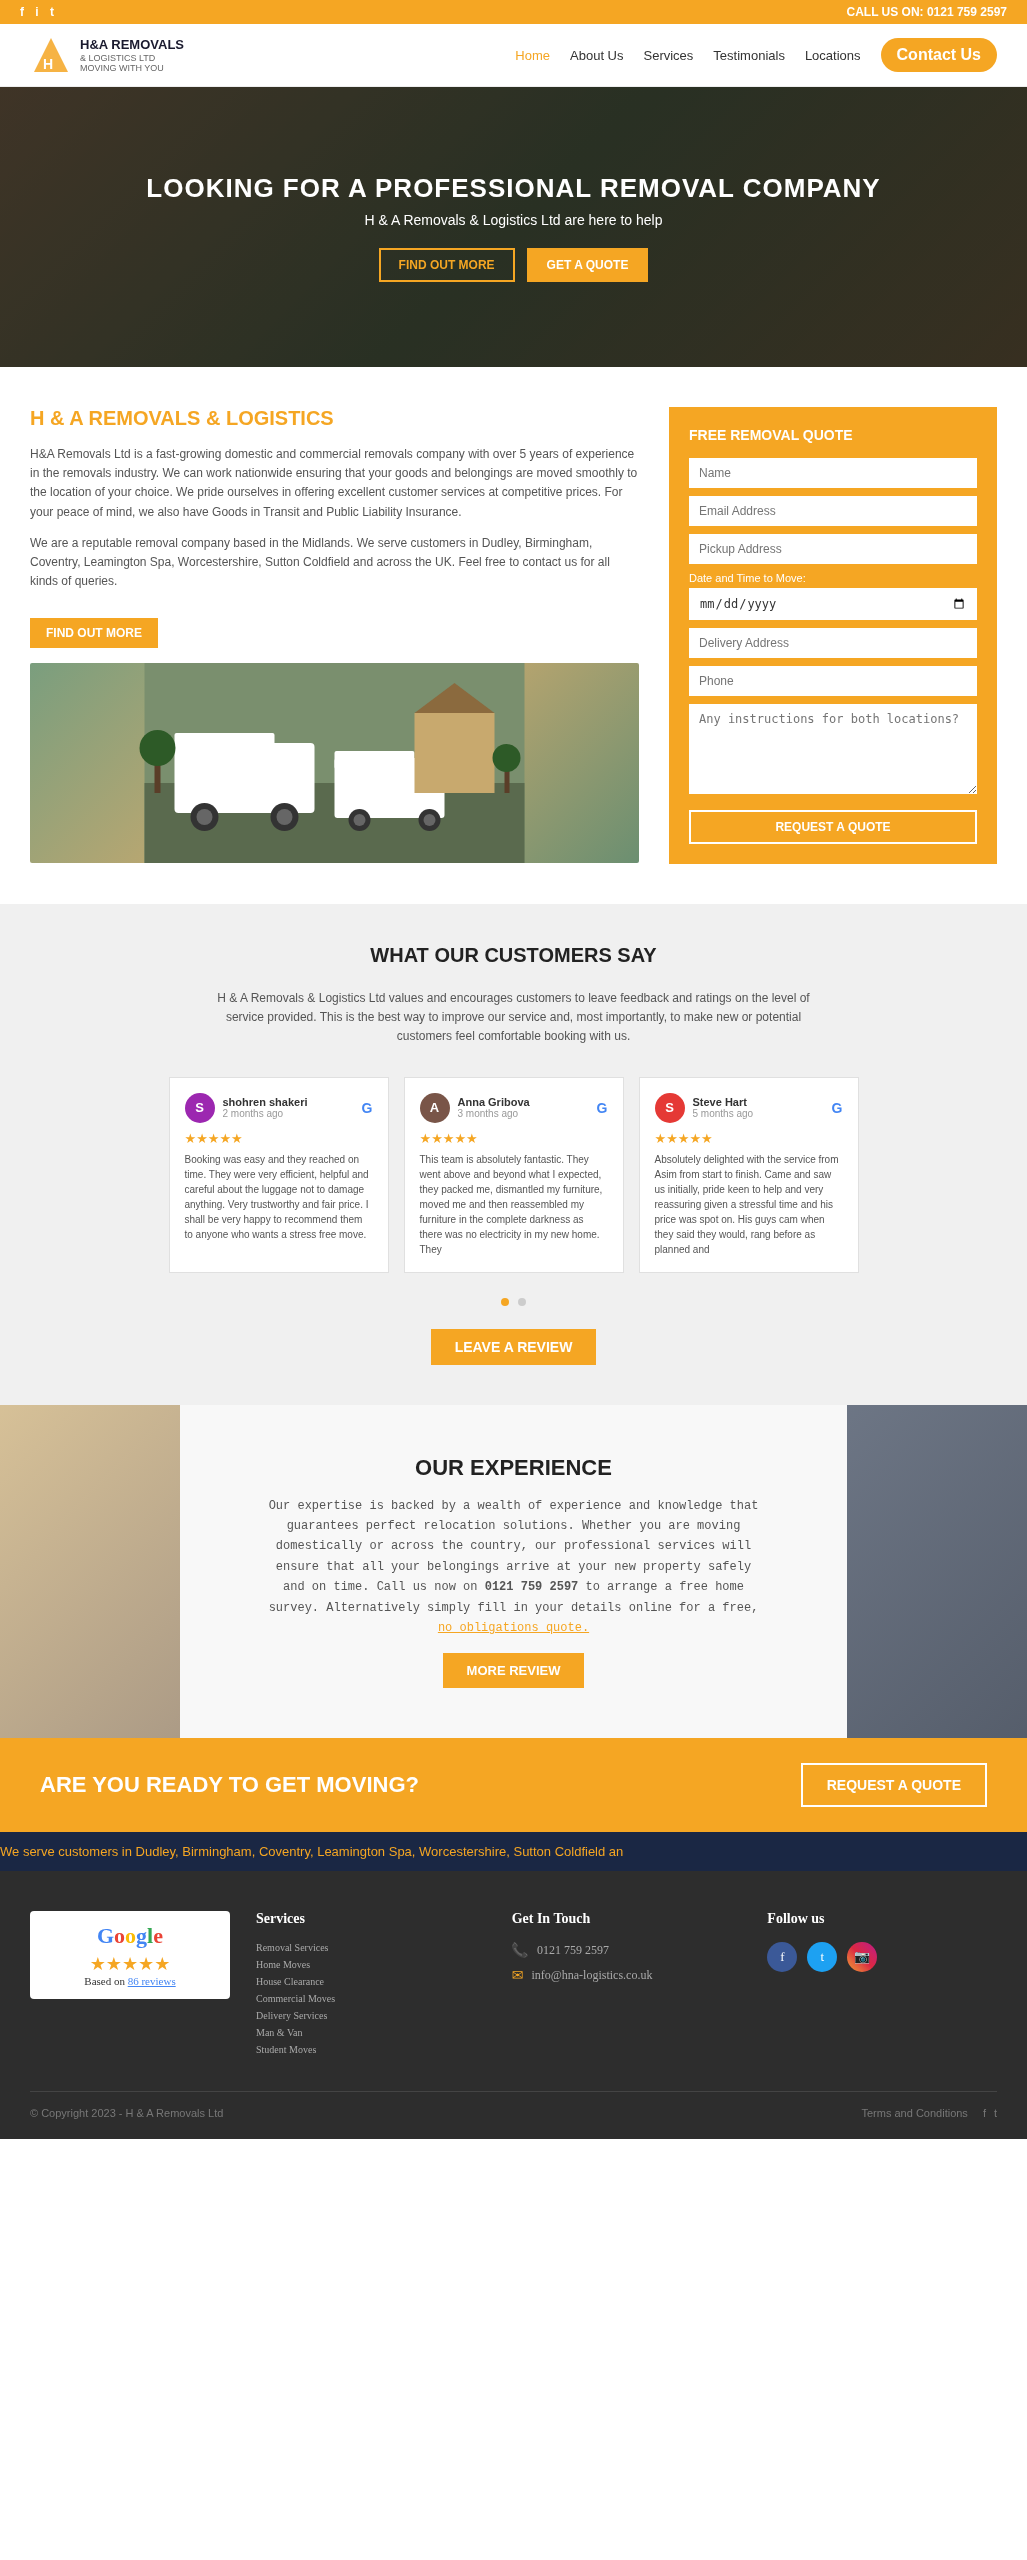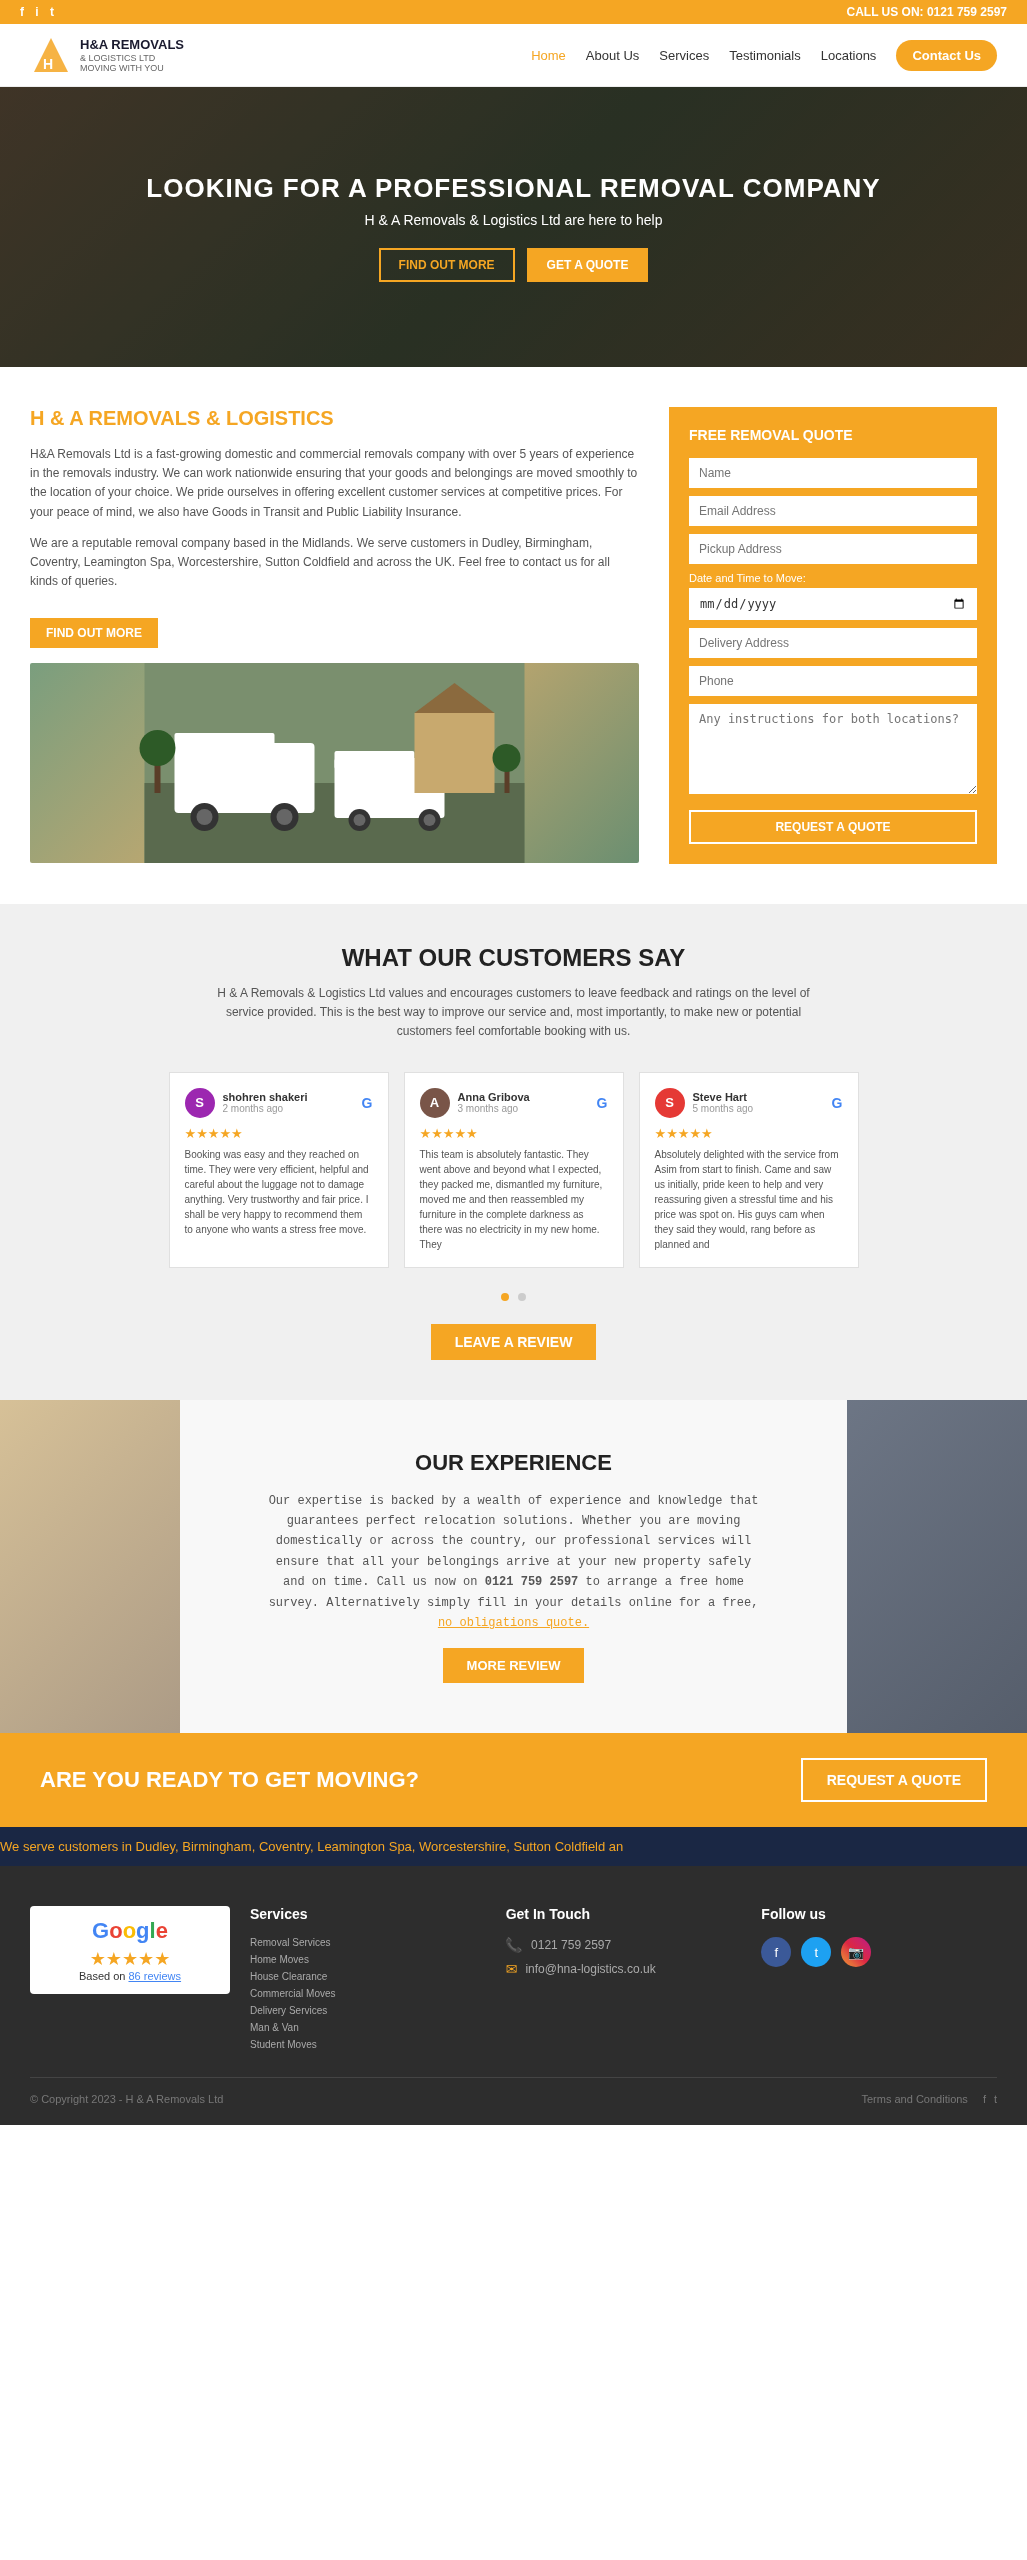--- a/index.html
+++ b/index.html
@@ -32,21 +32,21 @@
     .nav-links { display: flex; align-items: center; gap: 20px; }
     .nav-links a { text-decoration: none; color: #333; font-size: 13px; }
     .nav-links a.active { color: #f5a623; }
     .nav-contact-btn {
       background: #f5a623;
       color: white;
       border: none;
       padding: 8px 16px;
       border-radius: 20px;
       cursor: pointer;
-      font-size: 13px;
+      font-size: 16px;
       font-weight: bold;
       text-align: center;
     }
 
     
     .hero {
       position: relative;
       background: linear-gradient(rgba(0,0,0,0.55), rgba(0,0,0,0.55)), #8b7355;
       min-height: 280px;
       display: flex;
@@ -134,21 +134,21 @@
       margin-top: 5px;
     }
     .date-label { color: white; font-size: 11px; margin-bottom: 4px; }
 
     
     .testimonials-section {
       background: #f0f0f0;
       padding: 40px 30px;
       text-align: center;
     }
-    .testimonials-section h2 { font-size: 24px; font-weight: 900; text-transform: uppercase; margin-bottom: 12px; color: #222; }
+    .testimonials-section h2 { font-size: 20px; font-weight: 900; text-transform: uppercase; margin-bottom: 22px; color: #222; }
     .testimonials-section .sub { font-size: 12px; color: #555; max-width: 600px; margin: 0 auto 30px; line-height: 1.6; }
     .reviews-grid { display: flex; gap: 15px; justify-content: center; margin-bottom: 20px; }
     .review-card {
       background: white;
       padding: 15px;
       width: 220px;
       text-align: left;
       border: 1px solid #e0e0e0;
       font-size: 11px;
     }
@@ -252,22 +252,23 @@
 
     
     .footer {
       background: #2d2d2d;
       padding: 40px 30px 20px;
       color: #ccc;
     }
     .footer-grid {
       display: grid;
       grid-template-columns: 200px 1fr 1fr 1fr;
-      gap: 20px;
-      margin-bottom: 21px;
+      gap: 26px;
+      margin-bottom: 30px;
+      font-family: Liberation Serif, serif;
     }
     .footer h4 { color: white; font-size: 14px; margin-bottom: 15px; }
     .footer ul { list-style: none; }
     .footer ul li { font-size: 10px; color: #aaa; margin-bottom: 6px; cursor: pointer; }
     .google-badge {
       background: white;
       padding: 12px;
       border-radius: 4px;
       text-align: center;
     }

